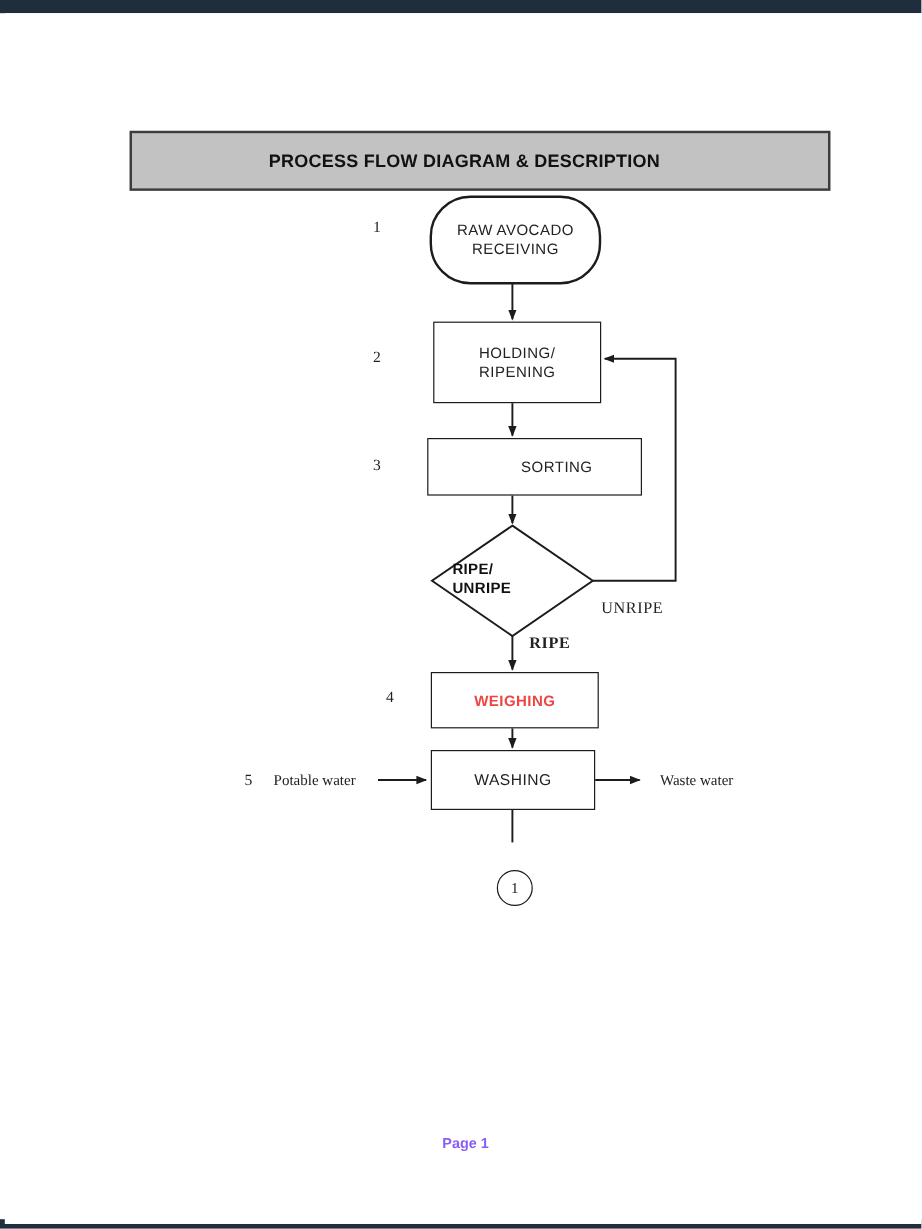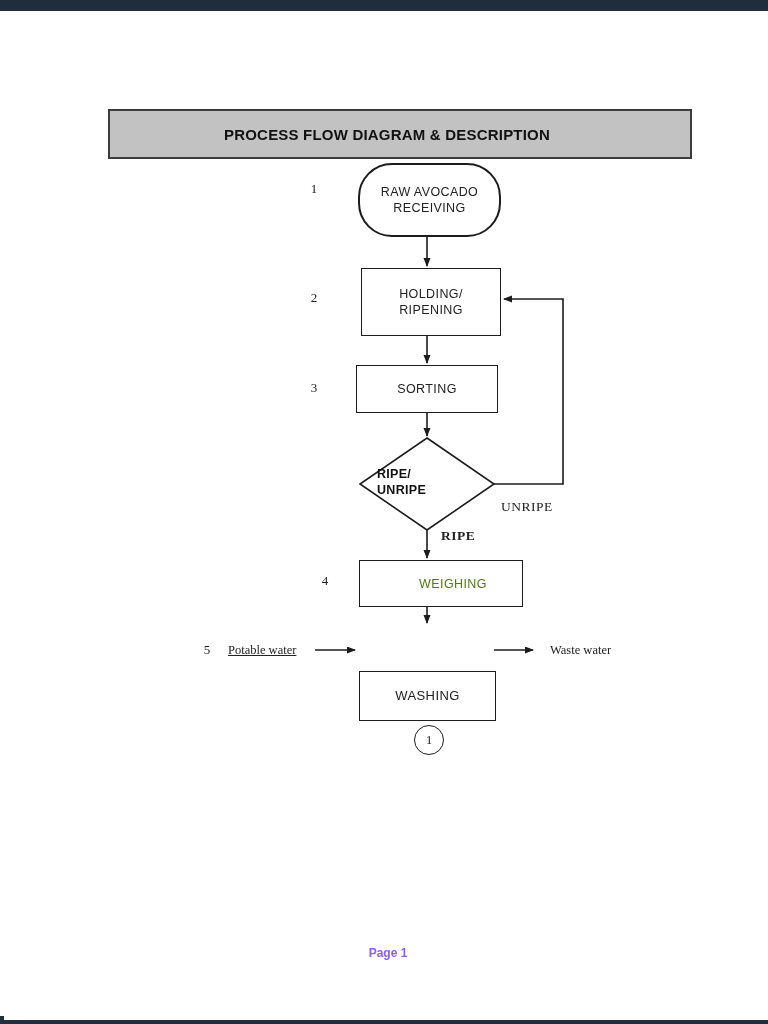--- a/index.html
+++ b/index.html
@@ -31,23 +31,23 @@
   }
 
   .box {
     position: absolute; border: 1.7px solid #1c1c1c; background: #ffffff;
     display: flex; flex-direction: column; align-items: center; justify-content: center;
     font-size: 12.5px; color: #222; letter-spacing: 0.4px; line-height: 16px;
     text-align: center;
   }
   .stadium { left: 354px; top: 152px; width: 139px; height: 70px; border-radius: 34px; border-width: 2px; }
   .box-holding  { left: 357px; top: 257px; width: 138px; height: 66px; }
-  .box-sorting  { left: 352px; top: 354px; width: 140px; height: 46px; }
-  .box-weighing { left: 355px; top: 549px; width: 138px; height: 45px; font-weight: normal; color: #4d7c0f; padding-left: 24px; }
-  .box-washing  { left: 355px; top: 614px; width: 135px; height: 48px; font-size: 13px; margin-top: 46px; }
+  .box-sorting  { left: 352px; top: 354px; width: 140px; height: 46px; padding-left: 37px; }
+  .box-weighing { left: 355px; top: 549px; width: 138px; height: 45px; font-weight: bold; color: #ef4444; }
+  .box-washing  { left: 355px; top: 614px; width: 135px; height: 48px; font-size: 13px; }
 
   .diamond-label {
     position: absolute; left: 373px; top: 455px; width: 100px;
     text-align: left; font-weight: bold; font-size: 12.5px; line-height: 16px;
     color: #111; letter-spacing: 0.3px;
   }
 
   .step-num {
     position: absolute; width: 20px; text-align: center;
     font-family: "Liberation Serif", serif; font-size: 13px; color: #222;
@@ -58,21 +58,21 @@
   .num-4 { left: 311px; top: 562px; }
   .num-5 { left: 193px; top: 631px; }
 
   .serif-label {
     position: absolute;
     font-family: "Liberation Serif", serif; font-size: 13px; color: #222;
     white-space: nowrap;
   }
   .lbl-unripe { left: 497px; top: 488px; font-size: 13.5px; letter-spacing: 0.5px; }
   .lbl-ripe   { left: 437px; top: 517px; font-size: 13.5px; letter-spacing: 0.5px; font-weight: bold; }
-  .lbl-potable { left: 224px; top: 632px; font-size: 12.5px; text-decoration: underline; }
+  .lbl-potable { left: 224px; top: 632px; font-size: 12.5px; }
   .lbl-waste   { left: 546px; top: 632px; font-size: 12.5px; text-align: center; }
 
   .offpage-circle {
     position: absolute; left: 410px; top: 714px; width: 28px; height: 28px;
     border: 1.5px solid #1c1c1c; border-radius: 50%;
     display: flex; align-items: center; justify-content: center;
     font-family: "Liberation Serif", serif; font-size: 12.5px; color: #222;
   }
 
   .footer {

